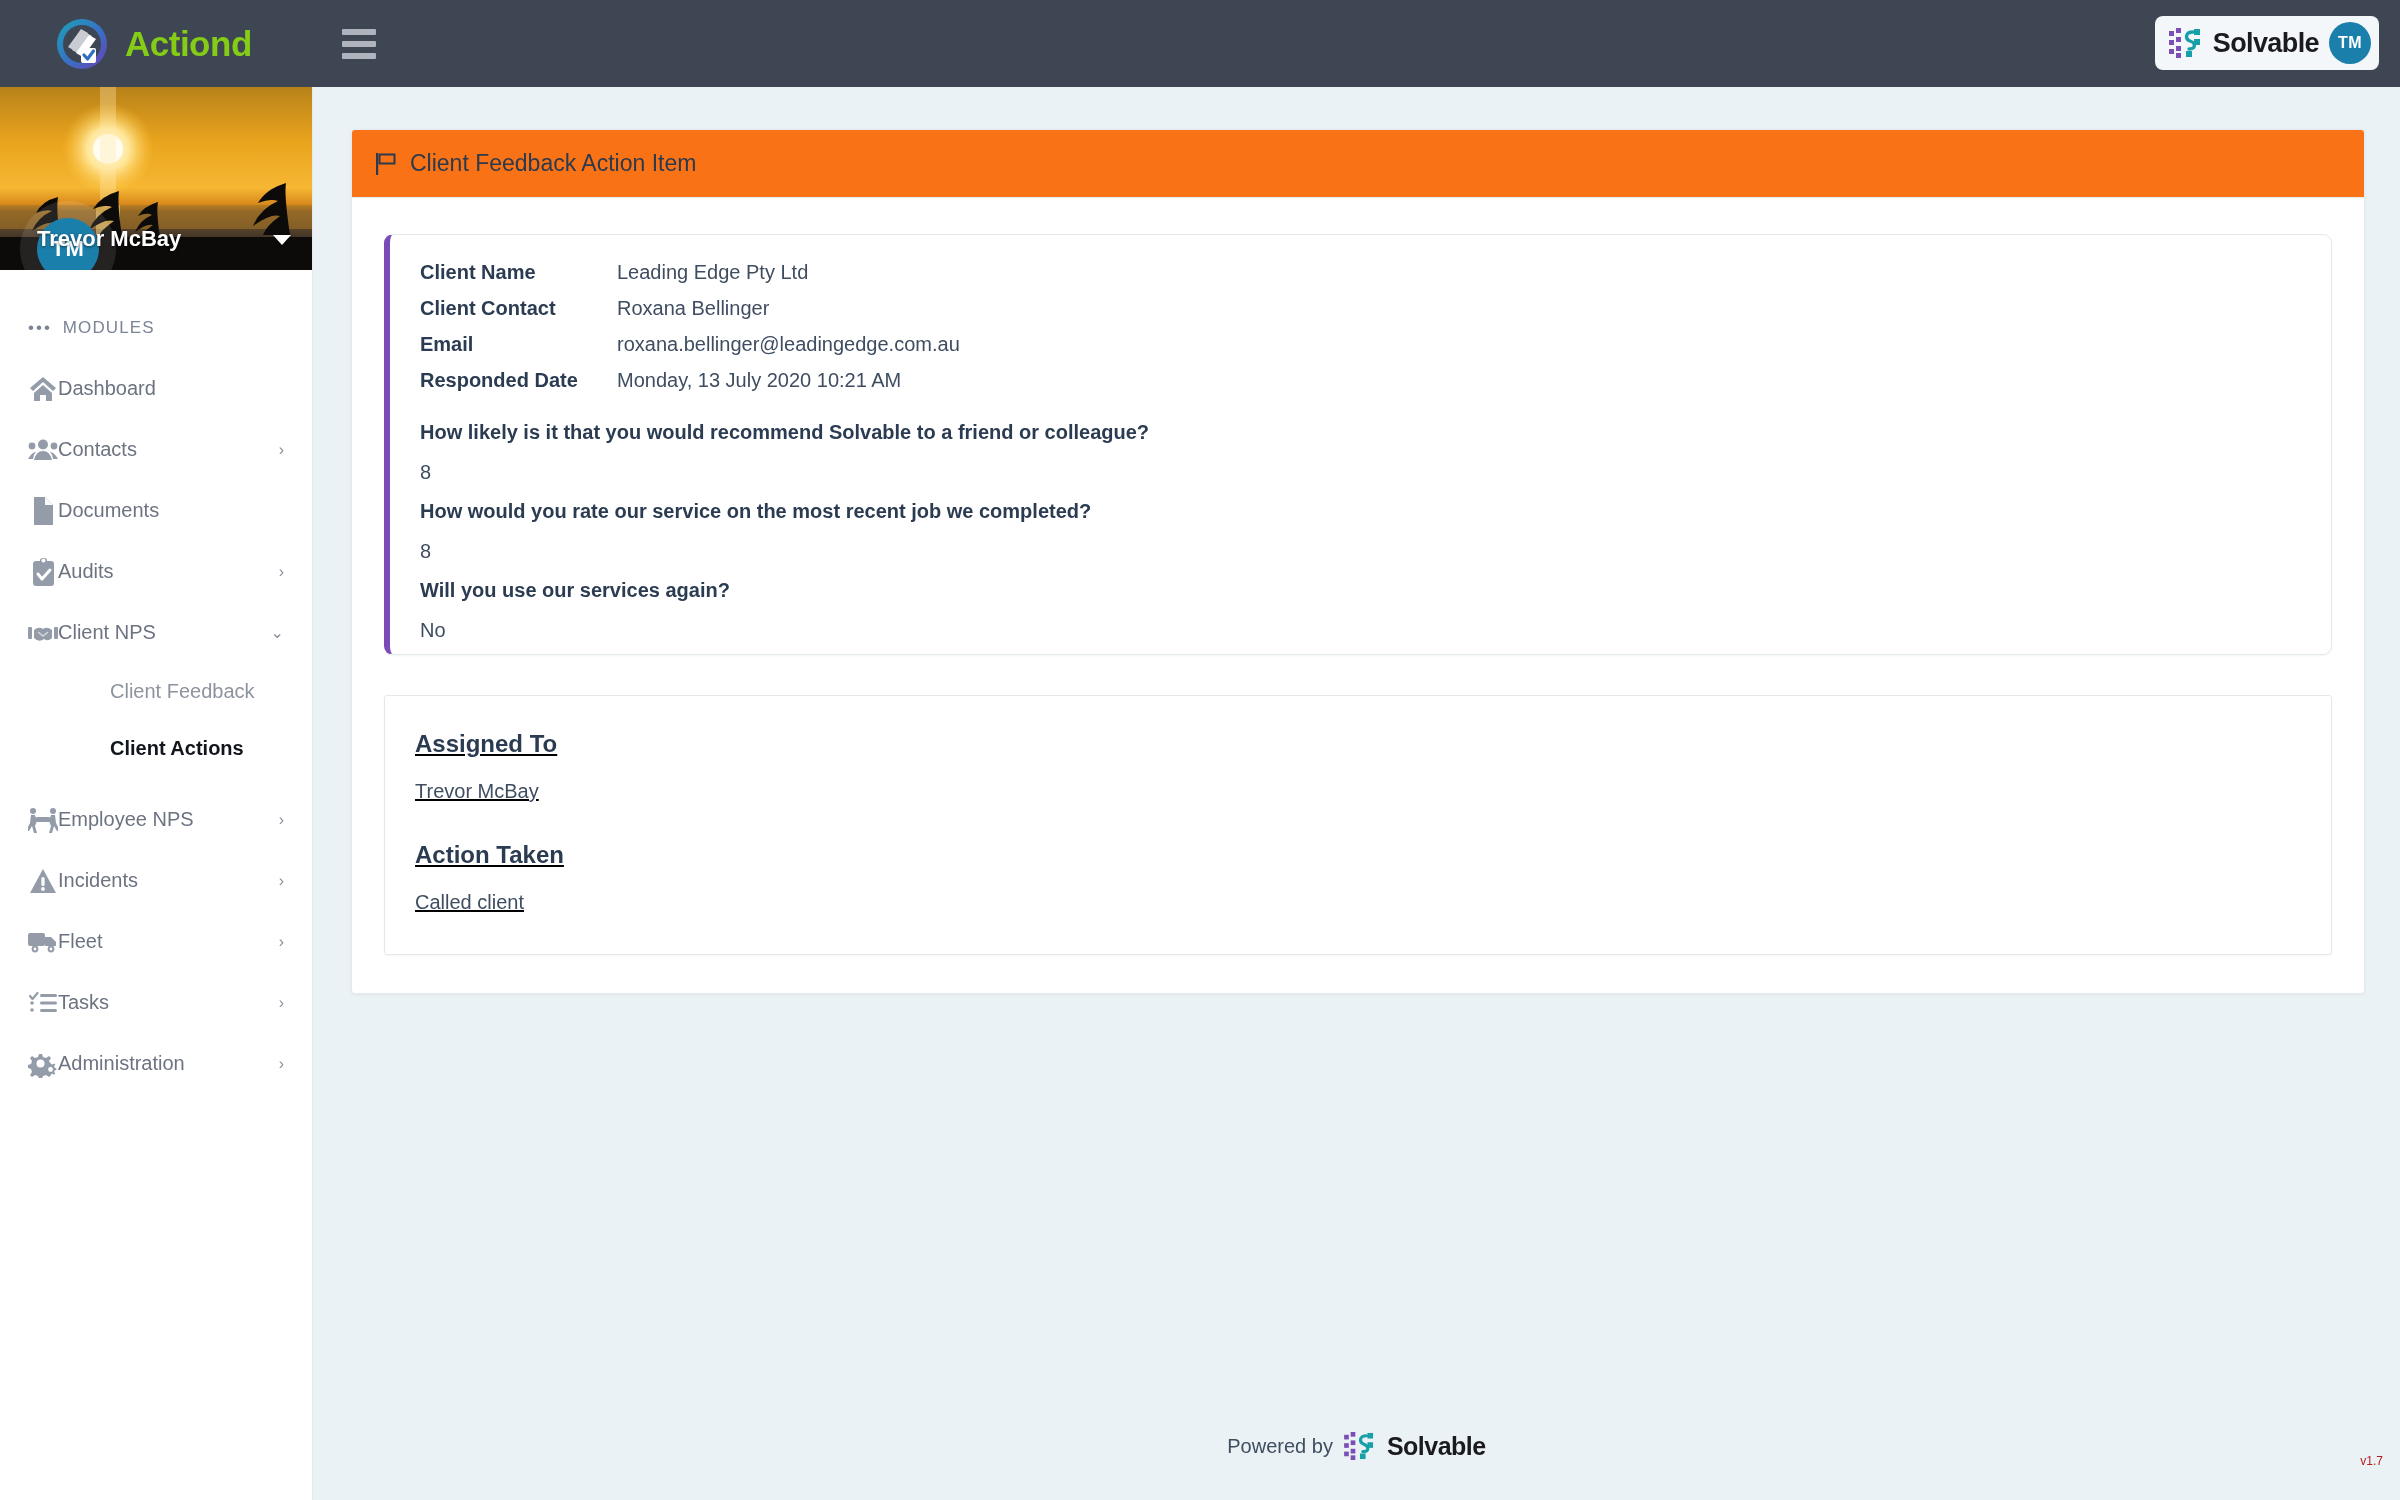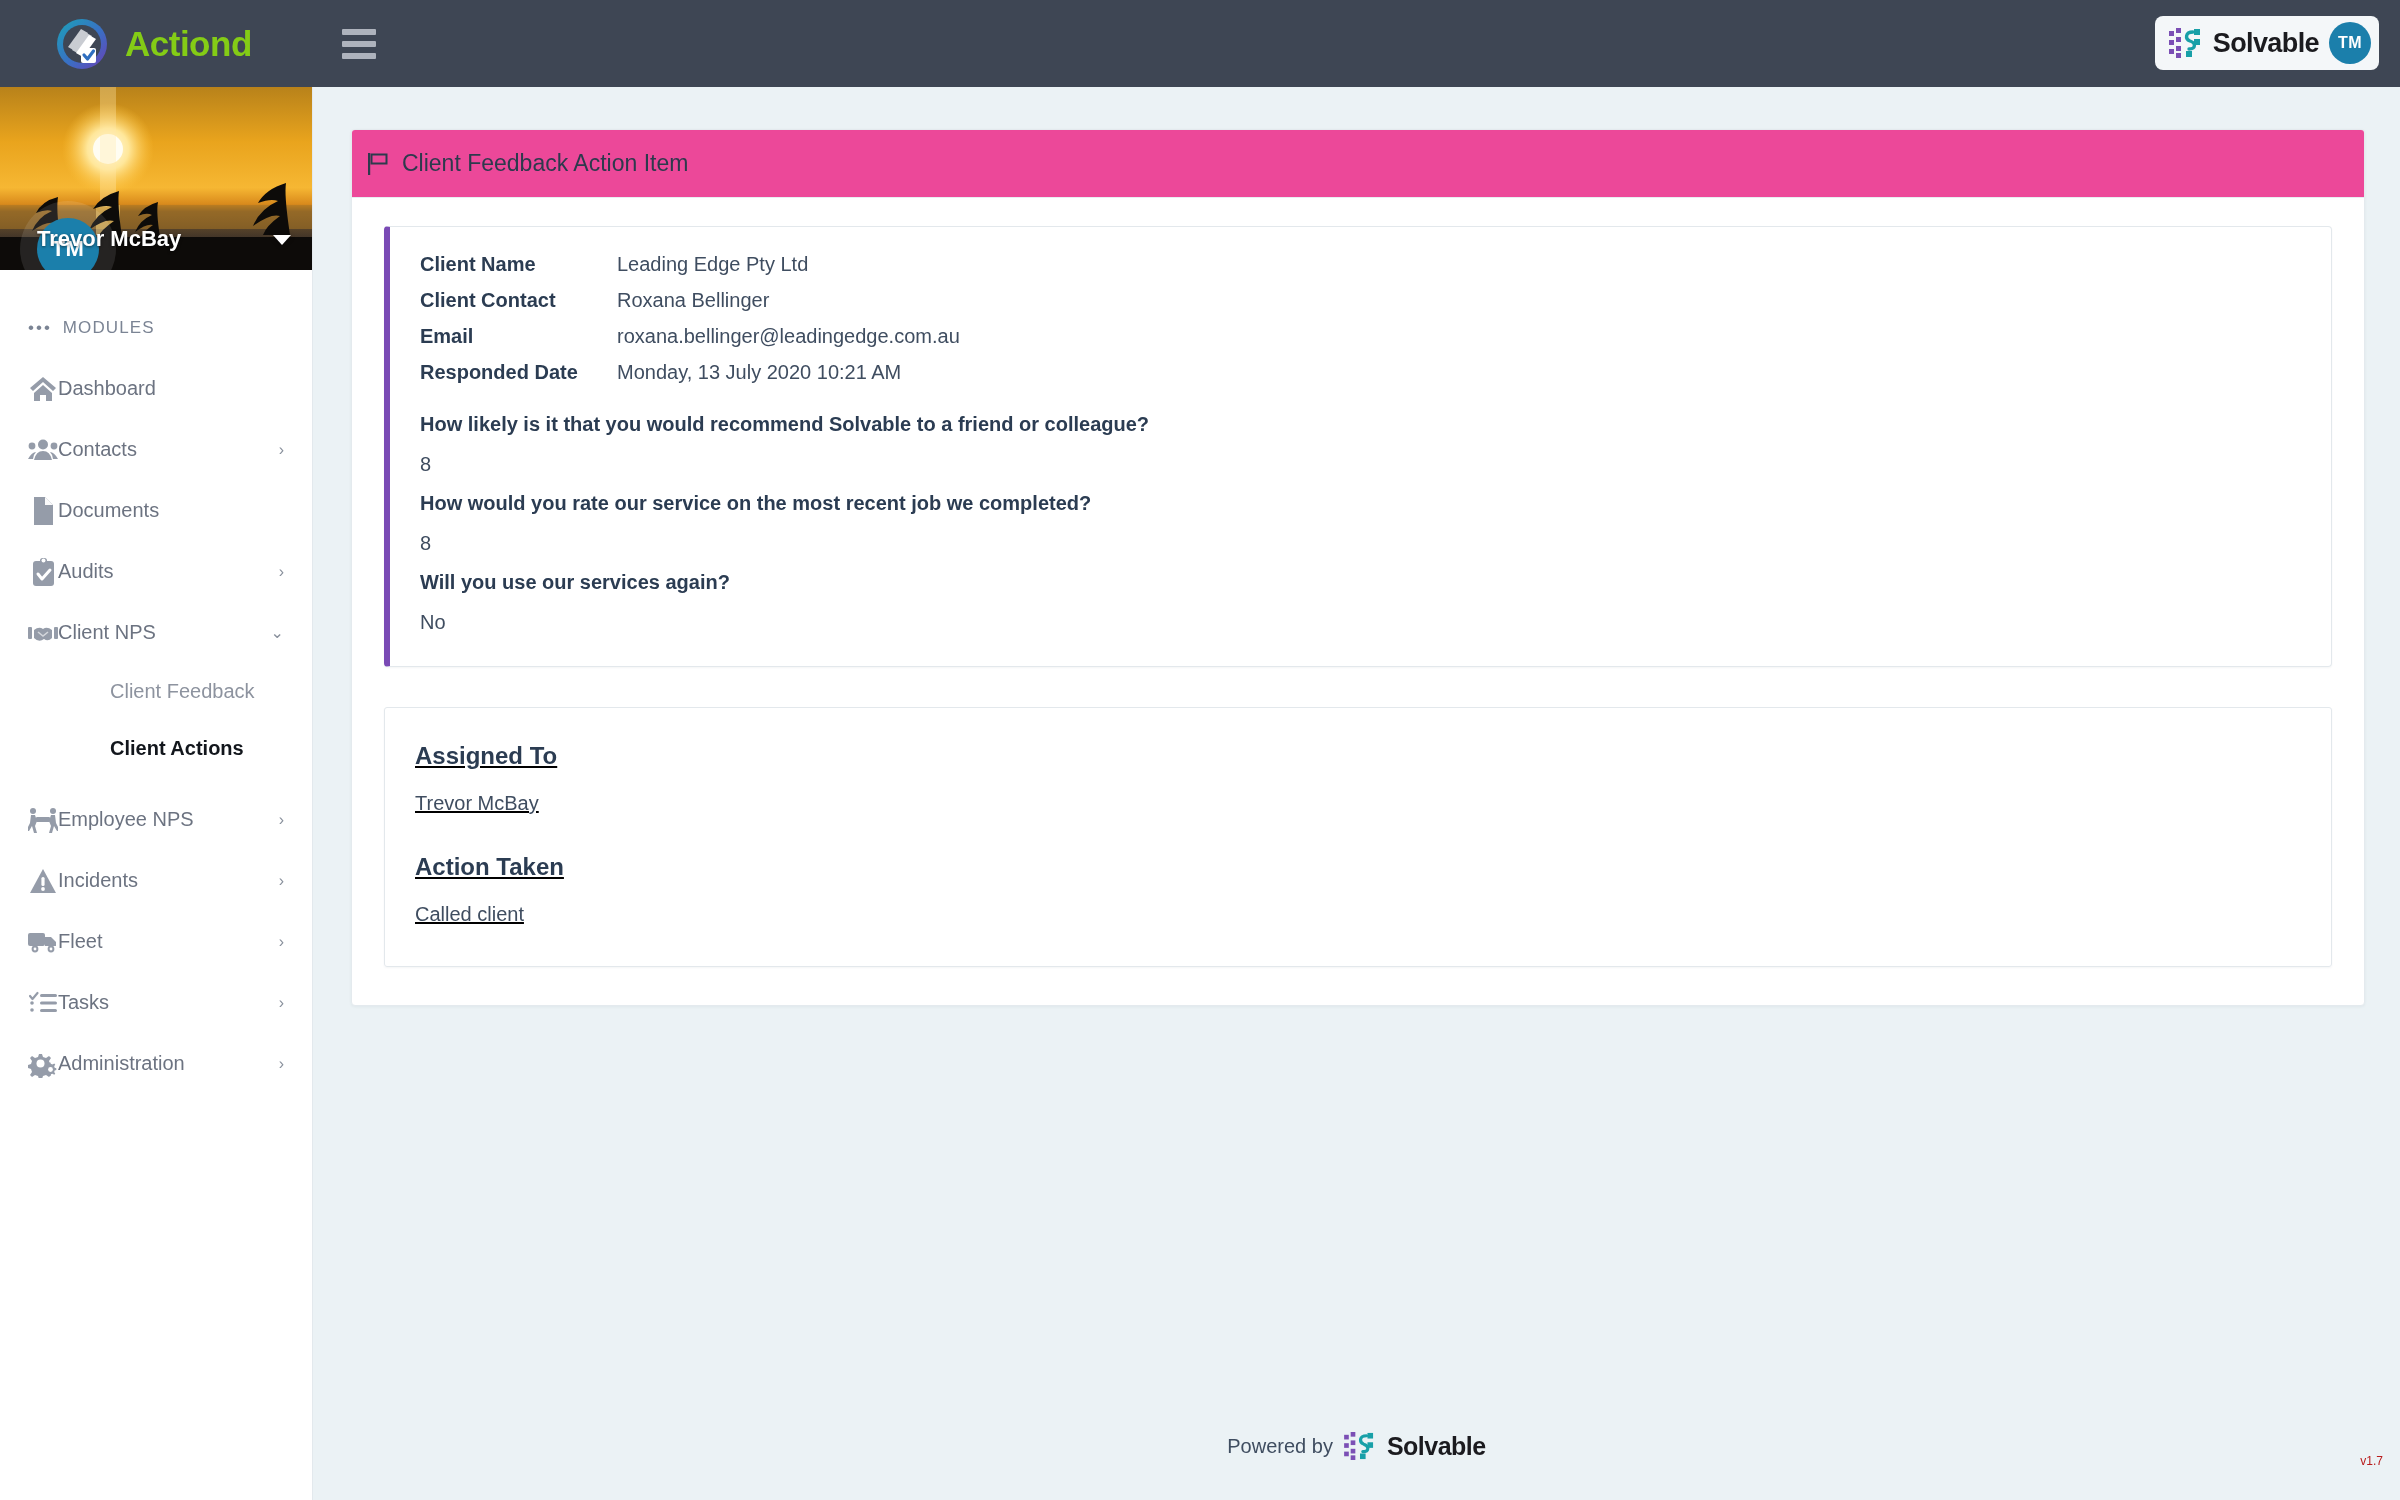--- a/index.html
+++ b/index.html
@@ -121,35 +121,36 @@
   }
   .page-card {
     margin: 42px 35px 0 38px;
     background: #ffffff;
     border: 1px solid #e4eaee;
     border-radius: 4px;
     box-shadow: 0 1px 3px rgba(40,60,80,0.06);
     overflow: hidden;
   }
   .page-card-head {
-    height: 68px; background: #ec4899;
+    height: 68px; background: #f97316;
     border-bottom: 1px solid #e7edf1;
-    display: flex; align-items: center; padding-left: 16px; gap: 14px;
+    display: flex; align-items: center; padding-left: 24px; gap: 14px;
   }
   .page-title { font-size: 23px; color: #2d3a4d; }
   .flag-icon { width: 20px; height: 22px; flex: 0 0 20px; }
 
   .page-card-body { padding: 28px 32px 38px 32px; }
 
   .feedback-box {
     border: 1px solid #e3e8ec;
     border-left: 6px solid #7a4ab5;
-    border-radius: 4px;
-    padding: 26px 0 32px 0;
+    border-radius: 9px;
+    padding: 26px 0 12px 0;
     box-shadow: 0 1px 2px rgba(40,60,80,0.05);
+    margin-top: 8px;
   }
   .fb-row { display: flex; align-items: baseline; padding: 0 0 0 30px; height: 36px; }
   .fb-key {
     width: 197px; flex: 0 0 197px;
     font-size: 20px; font-weight: bold; color: #2b3c52;
   }
   .fb-val { font-size: 20px; color: #3f4d60; }
   .fb-question {
     padding: 16px 0 0 30px;
     font-size: 20px; font-weight: bold; color: #2b3c52;

